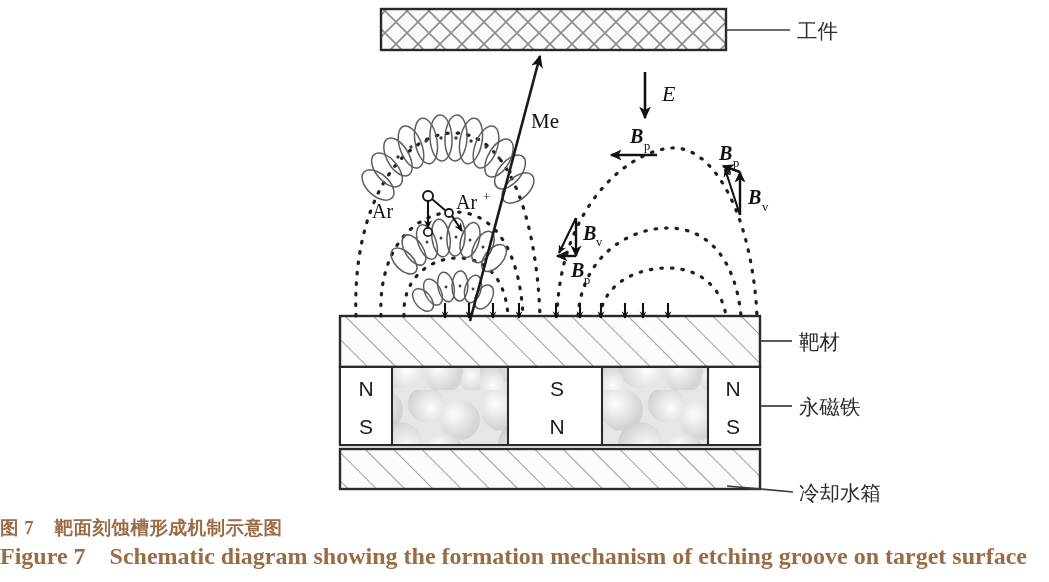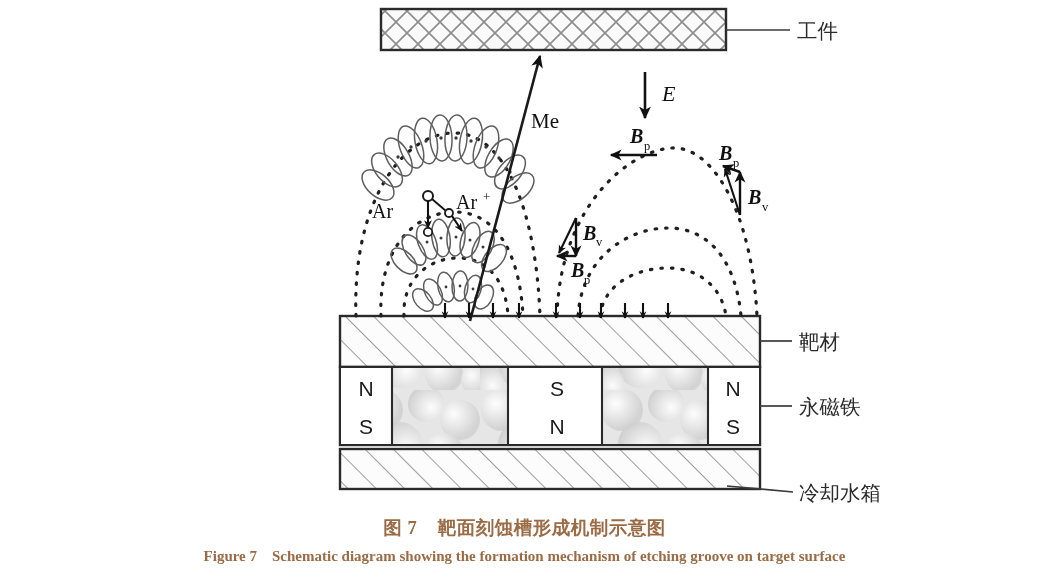--- a/index.html
+++ b/index.html
@@ -25,35 +25,34 @@
     left: 0;
     top: 0;
     width: 1049px;
     height: 582px;
   }
   .caption-block {
     position: absolute;
     left: 0;
     top: 515px;
     width: 1049px;
-    text-align: center;
     color: #9a6b45;
   }
   .caption-cn {
     font-family: "Liberation Serif", "DejaVu Serif", serif;
     font-weight: bold;
     font-size: 18.5px;
     letter-spacing: 0.5px;
     line-height: 26px;
     white-space: pre;
   }
   .caption-en {
     font-family: "Liberation Serif", "DejaVu Serif", serif;
     font-weight: bold;
-    font-size: 15px;
+    font-size: 24px;
     line-height: 27px;
     white-space: pre;
     margin-top: 2px;
   }
   .cjk-label {
     font-family: "Liberation Serif", "DejaVu Serif", serif;
     font-size: 20.5px;
     fill: #2b2b2b;
   }
   .vec-main {

